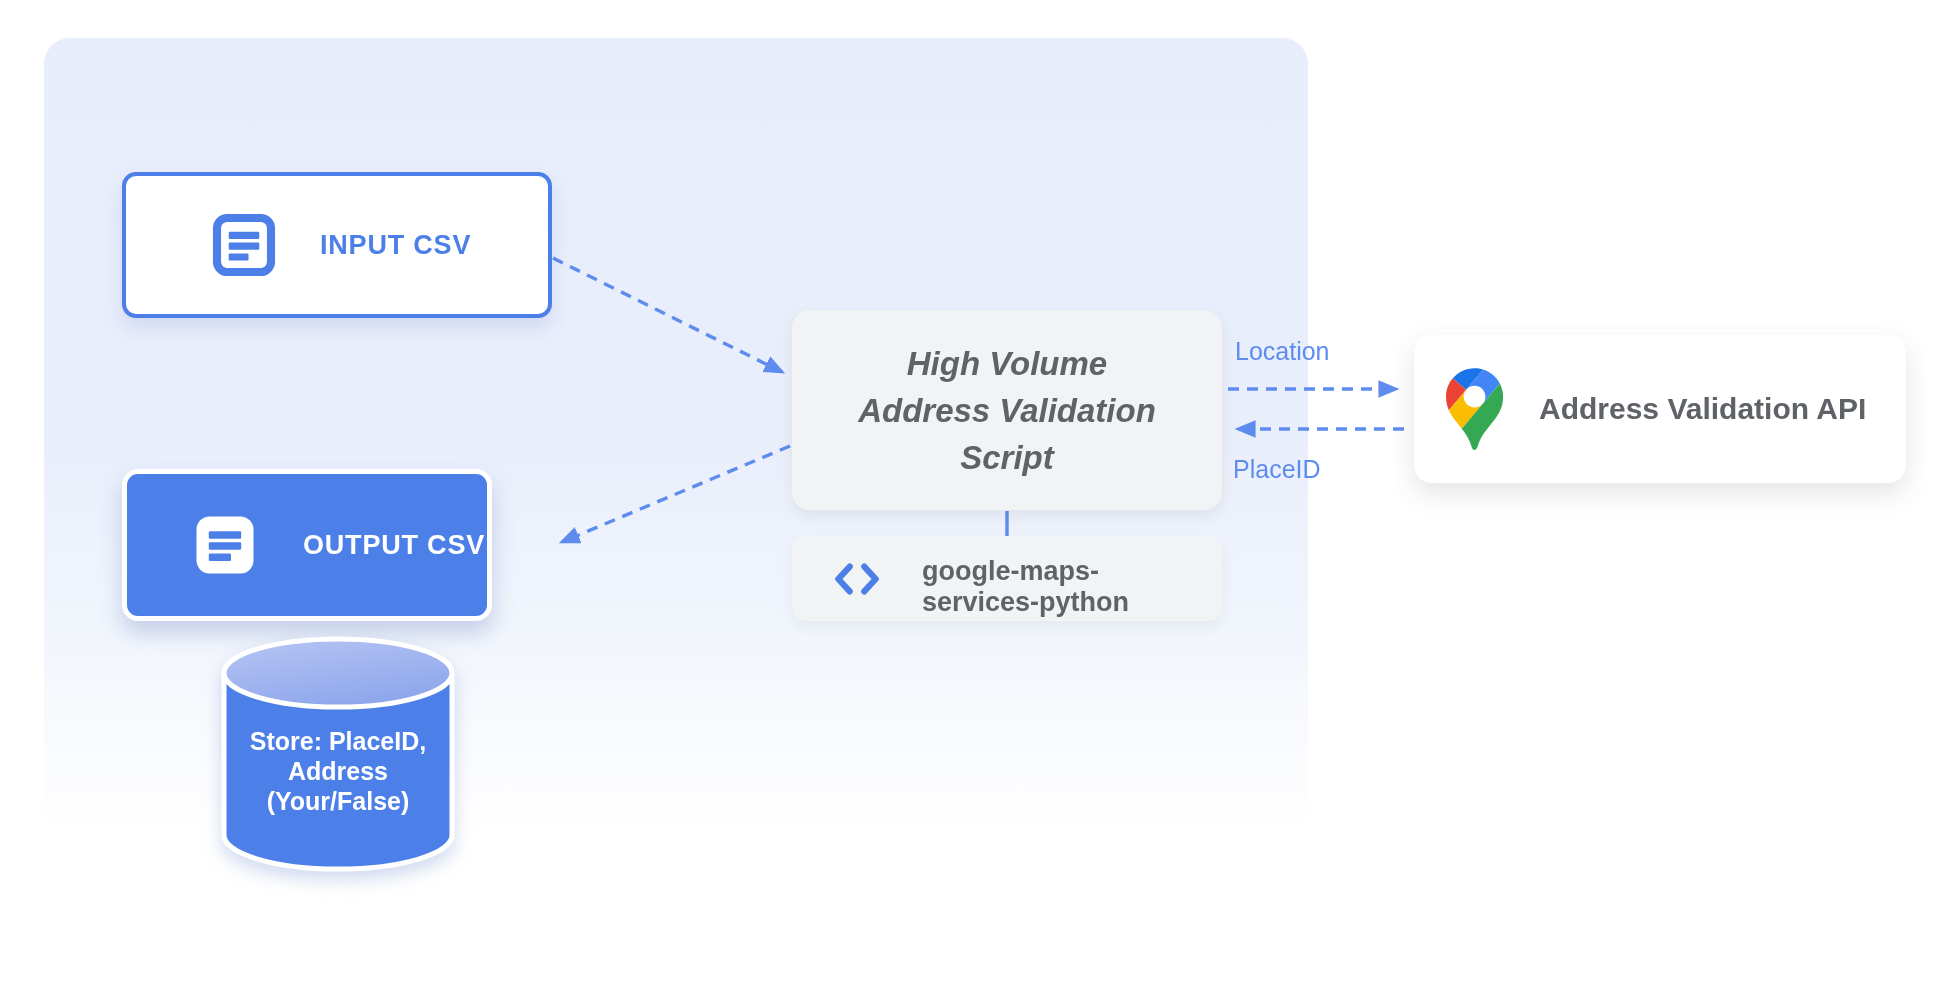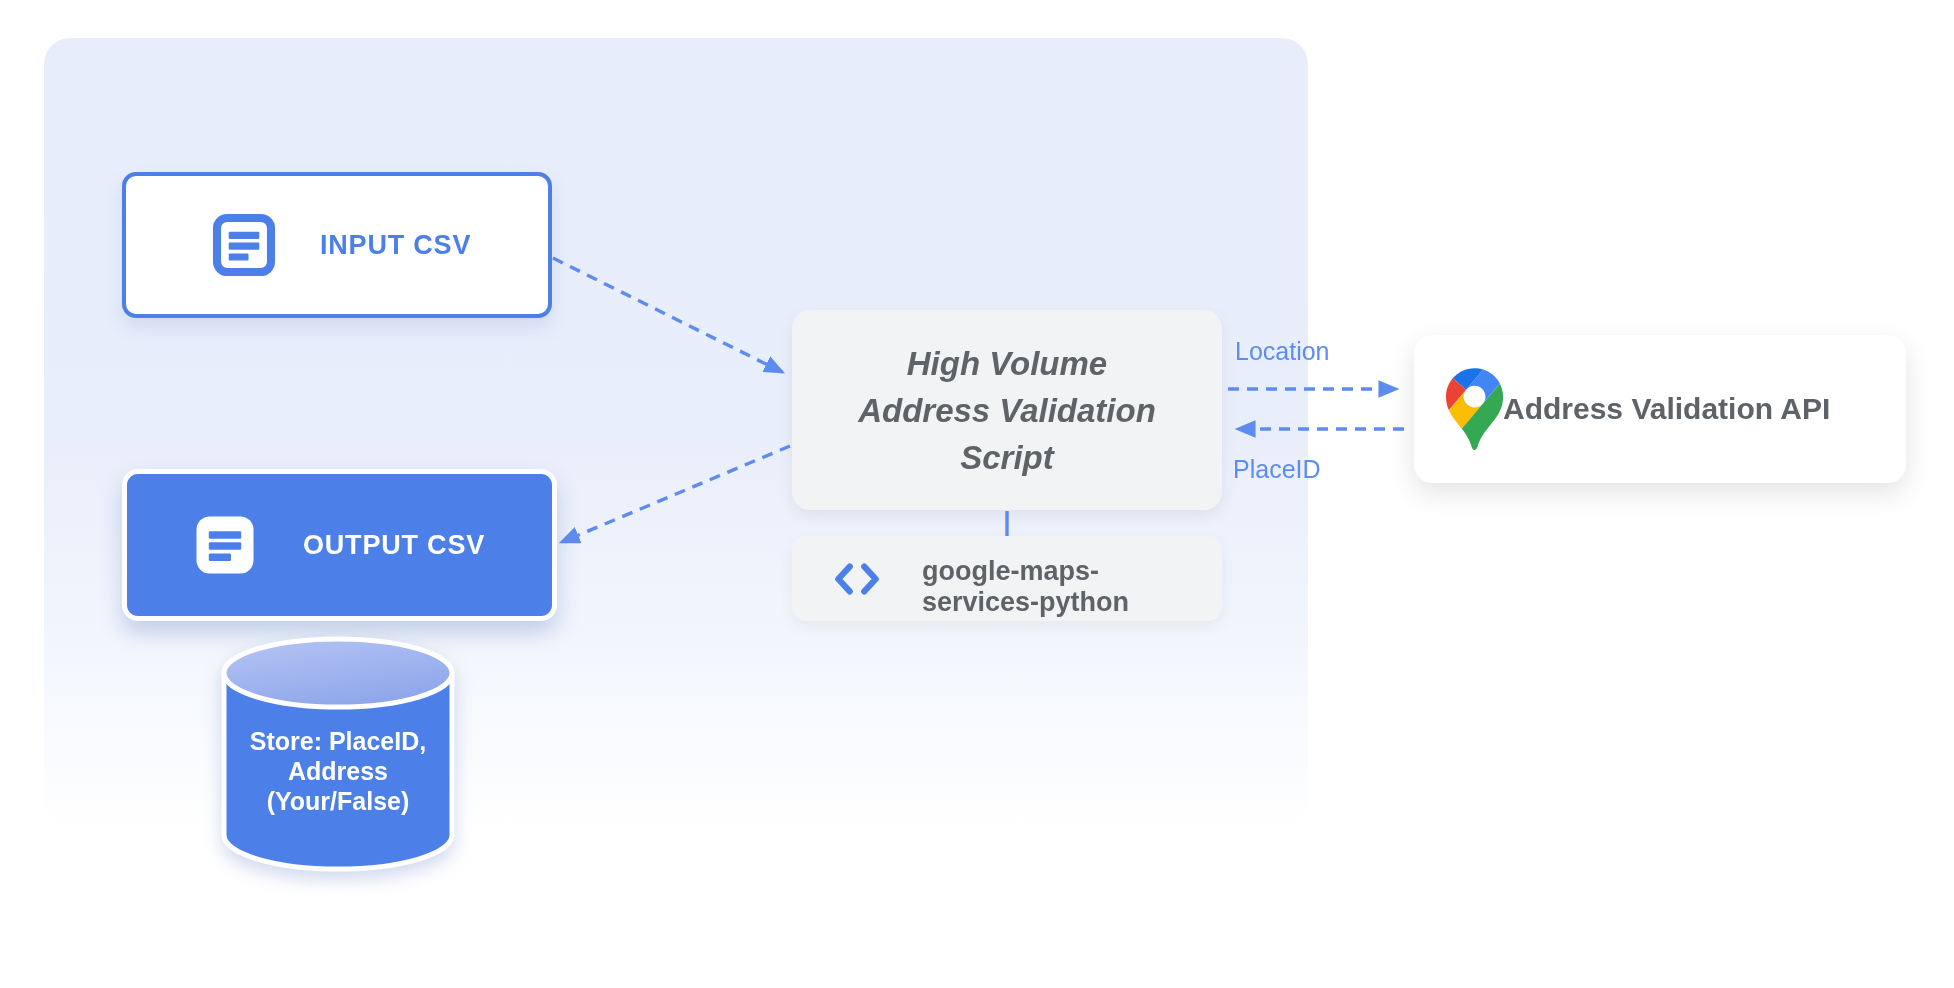--- a/index.html
+++ b/index.html
@@ -25,41 +25,41 @@
   }
   .node{position:absolute;display:flex;align-items:center;}
   .input-node{
     left:122px;top:172px;width:430px;height:146px;background:#ffffff;
     border:4px solid var(--brand-blue);border-radius:14px;
     box-shadow:0 10px 18px rgba(90,120,190,.16);
     padding-left:82px;gap:40px;
   }
   .csv-label{font-size:27px;font-weight:bold;letter-spacing:.8px;color:var(--brand-blue);}
   .output-node{
-    left:122px;top:469px;width:435px;height:152px;background:var(--brand-blue);
+    left:122px;top:469px;width:370px;height:152px;background:var(--brand-blue);
     border:5px solid #ffffff;border-radius:16px;
     box-shadow:0 12px 22px rgba(90,120,190,.30);
     padding-left:62px;gap:42px;
   }
   .output-node .csv-label{color:#ffffff;}
   .script-node{
     left:792px;top:310px;width:430px;height:200px;background:var(--box-gray);
     border-radius:18px;flex-direction:column;justify-content:center;
     box-shadow:0 6px 14px rgba(95,99,104,.10);
     font-size:33px;font-weight:bold;color:var(--text-gray);line-height:47px;text-align:center;font-style:italic;
   }
   .library-node{
     left:792px;top:536px;width:430px;height:85px;background:var(--box-gray);
     border-radius:14px;padding-left:38px;gap:38px;
     box-shadow:0 6px 14px rgba(95,99,104,.08);
   }
   .library-label{font-size:27px;font-weight:bold;color:var(--text-gray);line-height:31px;text-align:left;margin-top:16px;}
   .api-node{
     left:1414px;top:335px;width:492px;height:148px;background:#ffffff;
-    border-radius:18px;padding-left:32px;
+    border-radius:18px;padding-left:32px;gap:36px;
     box-shadow:0 10px 26px rgba(60,64,67,.14);
   }
   .api-label{font-size:30px;font-weight:bold;color:var(--text-gray);}
   .edge-label{
     position:absolute;width:170px;text-align:left;
     font-size:25px;color:var(--arrow-blue);
   }
   .location-label{left:1235px;top:337px;}
   .placeid-label{left:1233px;top:455px;}
   .edges{position:absolute;left:0;top:0;width:1954px;height:988px;pointer-events:none;}

